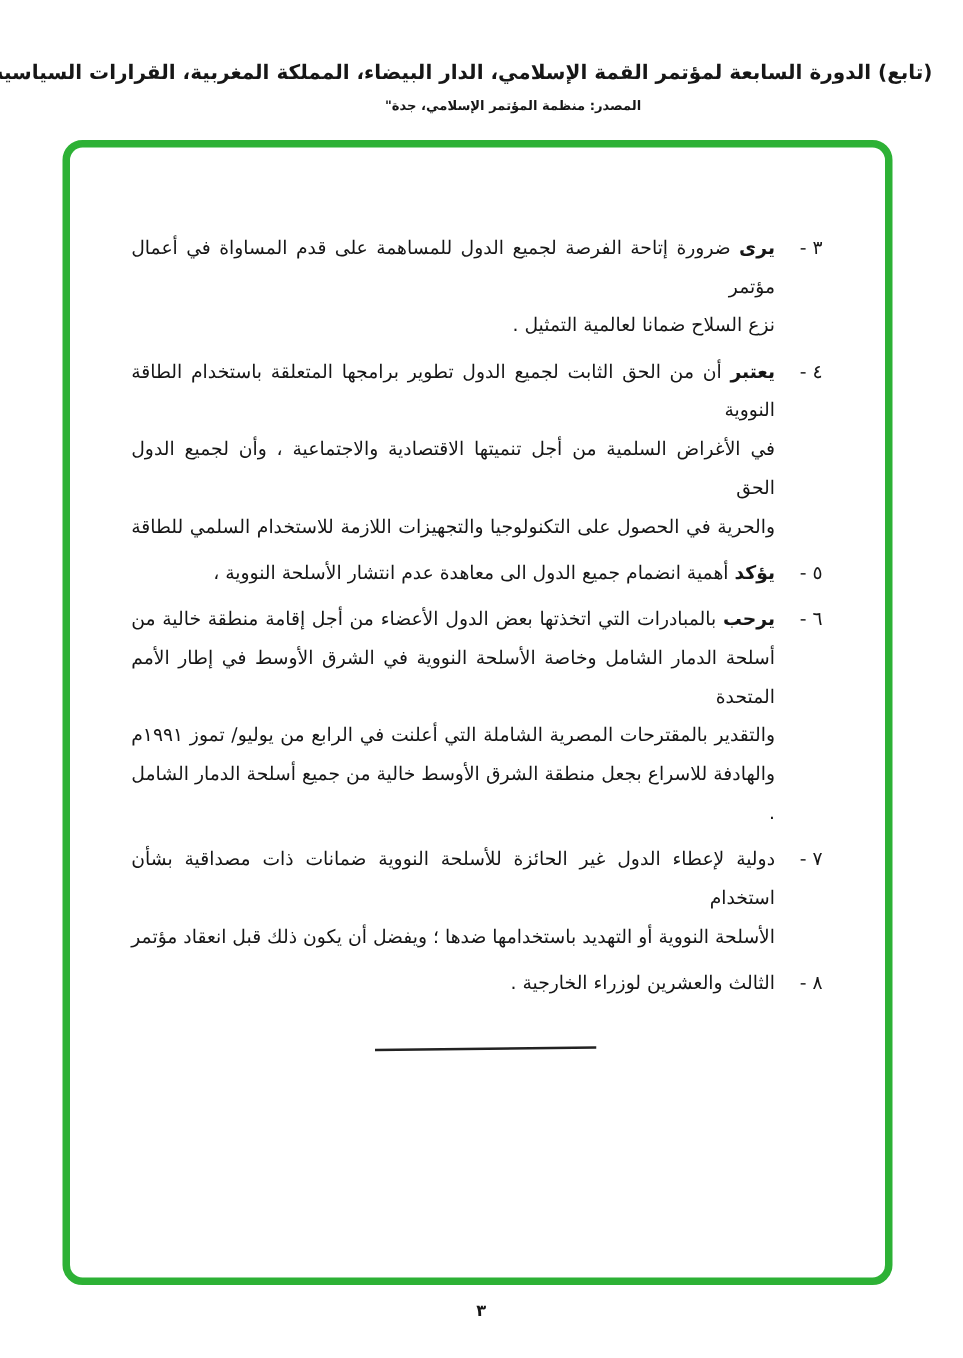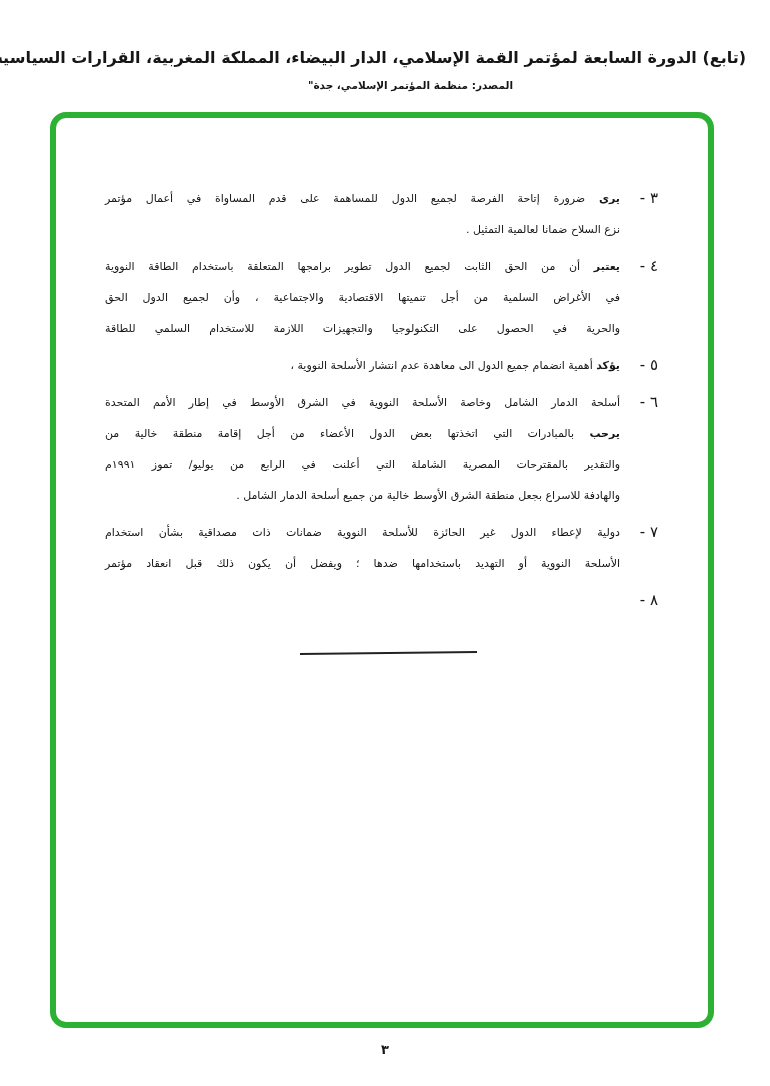--- a/index.html
+++ b/index.html
@@ -53,21 +53,21 @@
   }
   .num {
     flex: none;
     width: 30px;
     font-size: 15px;
     line-height: 31px;
     white-space: nowrap;
   }
   .itembody { flex: 1; min-width: 0; }
   .ln {
-    font-size: 11px;
+    font-size: 15px;
     line-height: 31px;
     text-align: justify;
     text-align-last: justify;
   }
   .ln.last { text-align-last: right; }
   .lead { font-weight: bold; }
 
   
   .rule {
     width: 177px; height: 2px;
@@ -114,38 +114,39 @@
     <div class="item">
       <div class="num">٥ -</div>
       <div class="itembody">
         <div class="ln last"><b class="lead">يؤكد</b> <span>أهمية انضمام جميع الدول الى معاهدة عدم انتشار الأسلحة النووية ،</span></div>
       </div>
     </div>
 
     <div class="item">
       <div class="num">٦ -</div>
       <div class="itembody">
+        <div class="ln"><b class="lead">يرحب</b> <span>بالمبادرات التي اتخذتها بعض الدول الأعضاء من أجل إقامة منطقة خالية من</span></div>
         <div class="ln">أسلحة الدمار الشامل وخاصة الأسلحة النووية في الشرق الأوسط في إطار الأمم المتحدة</div>
-        <div class="ln"><b class="lead">يرحب</b> <span>بالمبادرات التي اتخذتها بعض الدول الأعضاء من أجل إقامة منطقة خالية من</span></div>
         <div class="ln">والتقدير بالمقترحات المصرية الشاملة التي أعلنت في الرابع من يوليو/ تموز ١٩٩١م</div>
         <div class="ln last">والهادفة للاسراع بجعل منطقة الشرق الأوسط خالية من جميع أسلحة الدمار الشامل .</div>
       </div>
     </div>
 
     <div class="item">
       <div class="num">٧ -</div>
       <div class="itembody">
         <div class="ln">دولية لإعطاء الدول غير الحائزة للأسلحة النووية ضمانات ذات مصداقية بشأن استخدام</div>
         <div class="ln">الأسلحة النووية أو التهديد باستخدامها ضدها ؛ ويفضل أن يكون ذلك قبل انعقاد مؤتمر</div>
       </div>
     </div>
 
     <div class="item">
       <div class="num">٨ -</div>
       <div class="itembody">
+        <div class="ln last">الثالث والعشرين لوزراء الخارجية .</div>
       </div>
     </div>
 
     <div class="rule"></div>
   </div>
 </div>
 
 <div class="pagenum">٣</div>
 
 </body></html>

